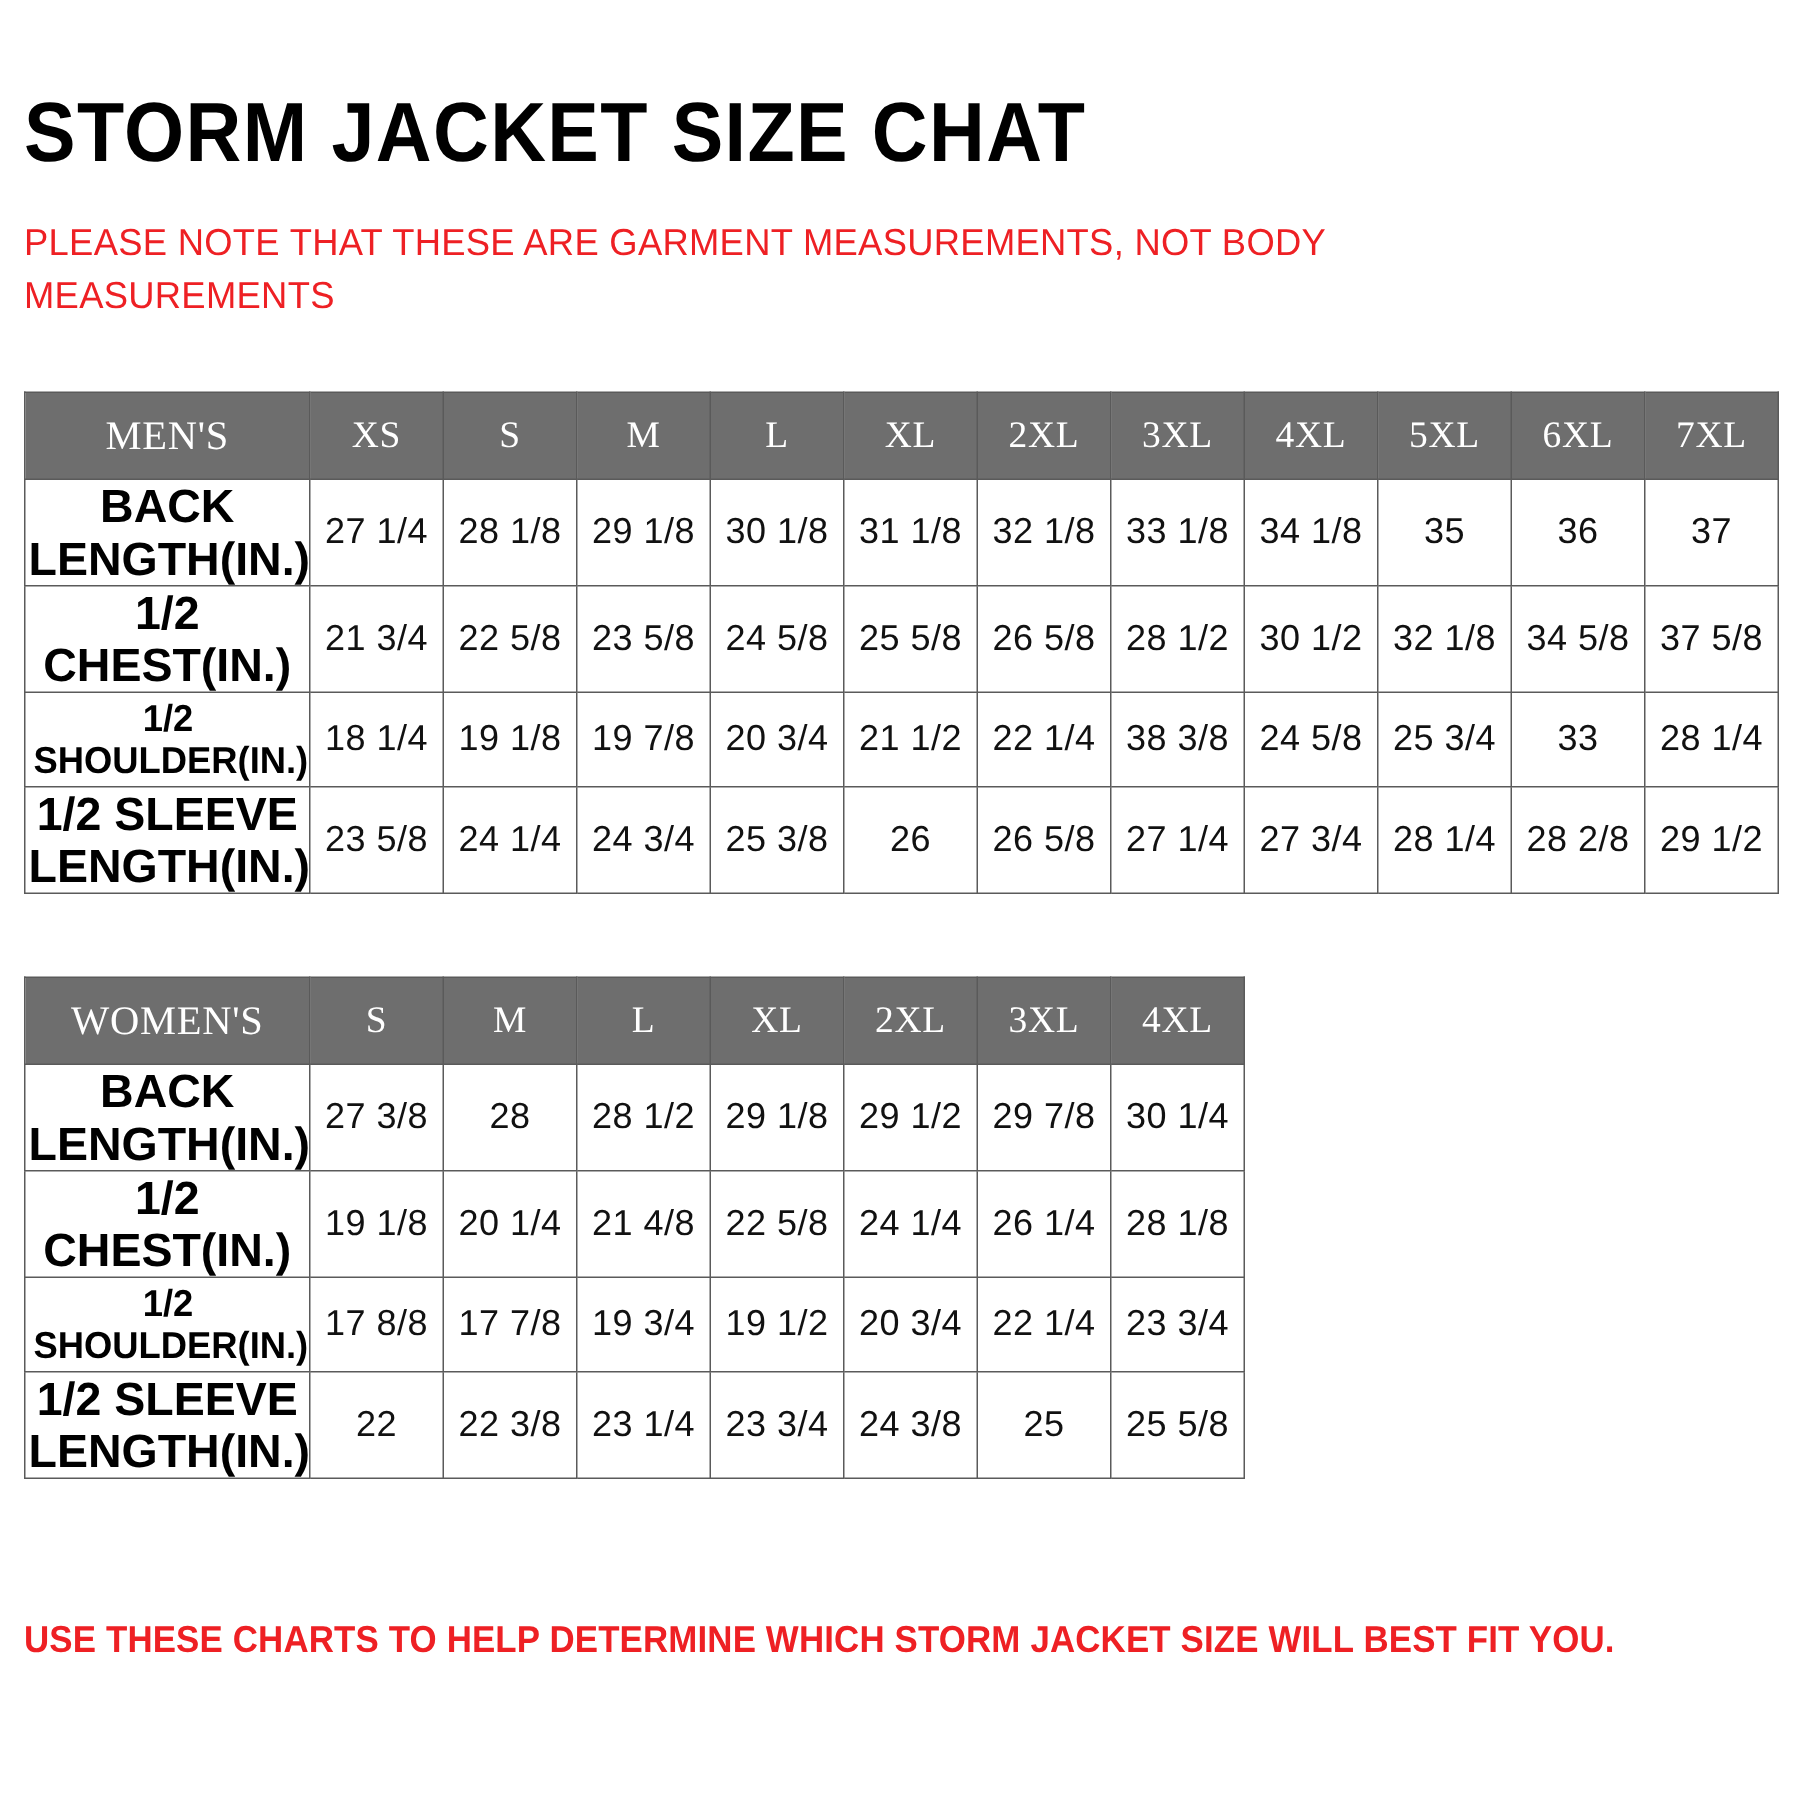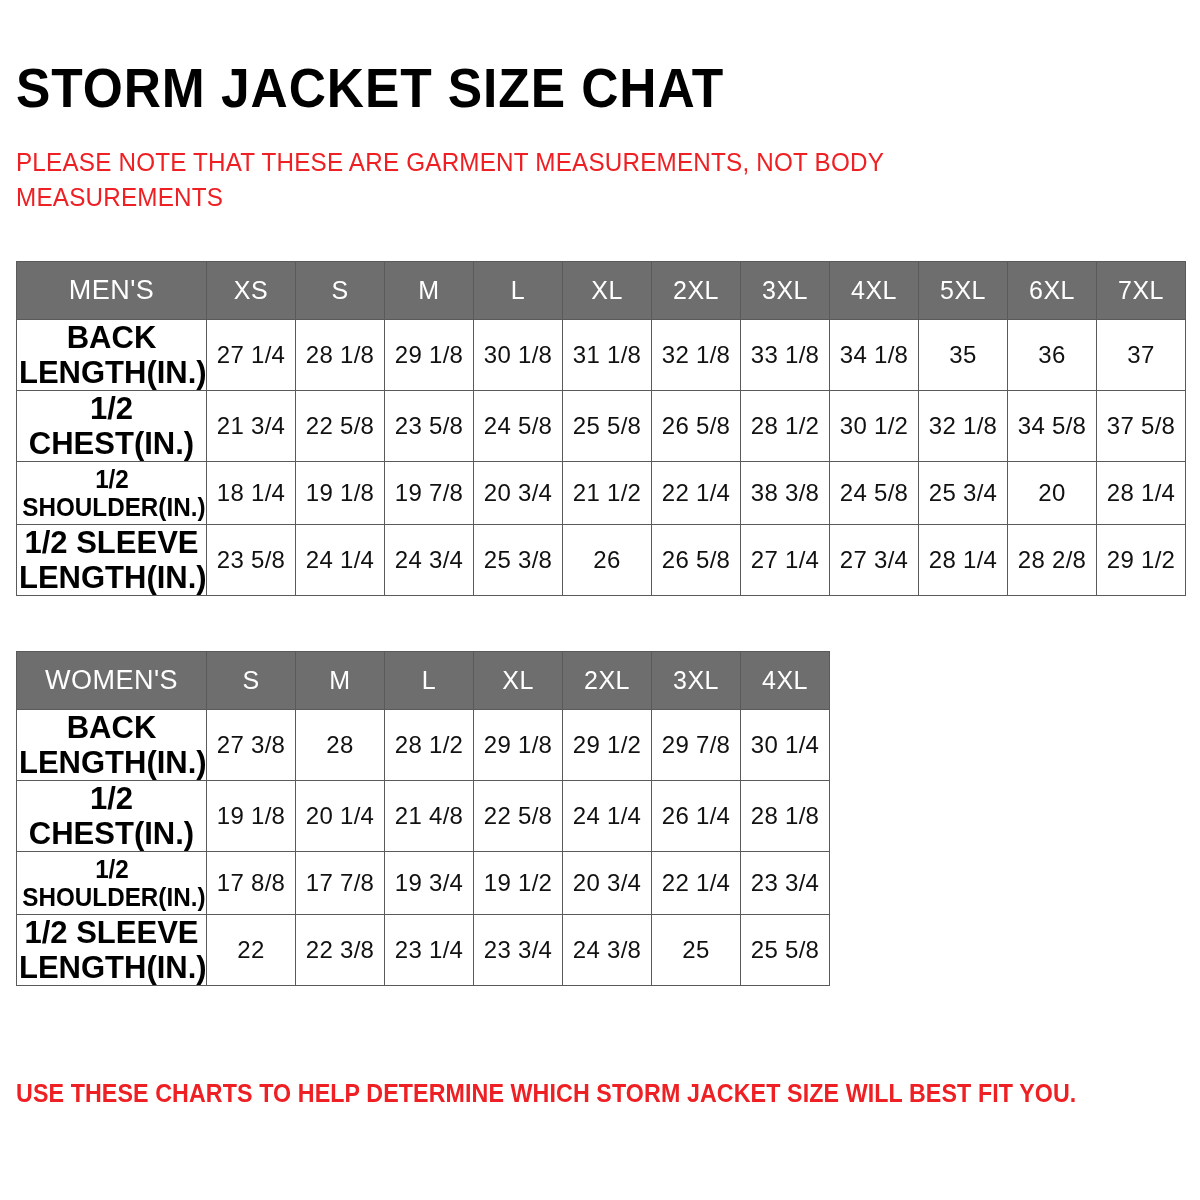--- a/index.html
+++ b/index.html
@@ -99,20 +99,21 @@
     box-sizing: border-box;
   }
 
   .size-table thead th {
     background: #6e6e6e;
     color: #ffffff;
     height: 58px;
     font-size: 25px;
     font-weight: normal;
     letter-spacing: 0.5px;
+    font-family: Liberation Serif, serif;
   }
 
   .size-table thead th.corner-head {
     font-size: 27px;
   }
 
   .size-table tbody th {
     height: 63px;
     font-size: 31px;
     font-weight: bold;
@@ -220,21 +221,21 @@
           <th class="tight">1/2 SHOULDER(IN.)</th>
           <td>18 1/4</td>
           <td>19 1/8</td>
           <td>19 7/8</td>
           <td>20 3/4</td>
           <td>21 1/2</td>
           <td>22 1/4</td>
           <td>38 3/8</td>
           <td>24 5/8</td>
           <td>25 3/4</td>
-          <td>20</td>
+          <td>33</td>
           <td>28 1/4</td>
         </tr>
         <tr>
           <th>1/2 SLEEVE
 LENGTH(IN.)</th>
           <td>23 5/8</td>
           <td>24 1/4</td>
           <td>24 3/4</td>
           <td>25 3/8</td>
           <td>26</td>

